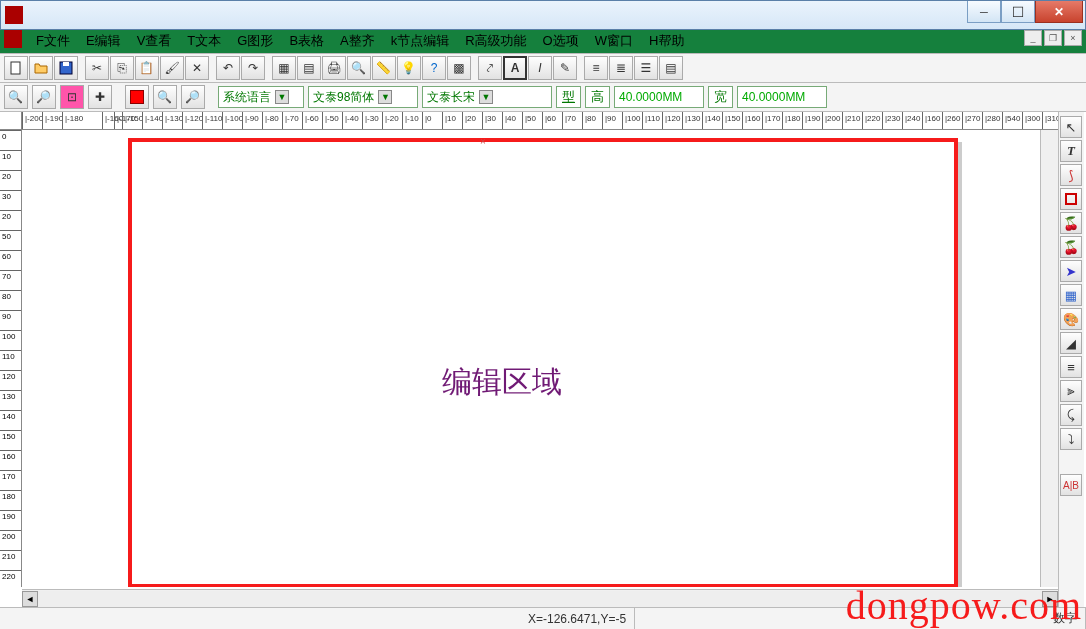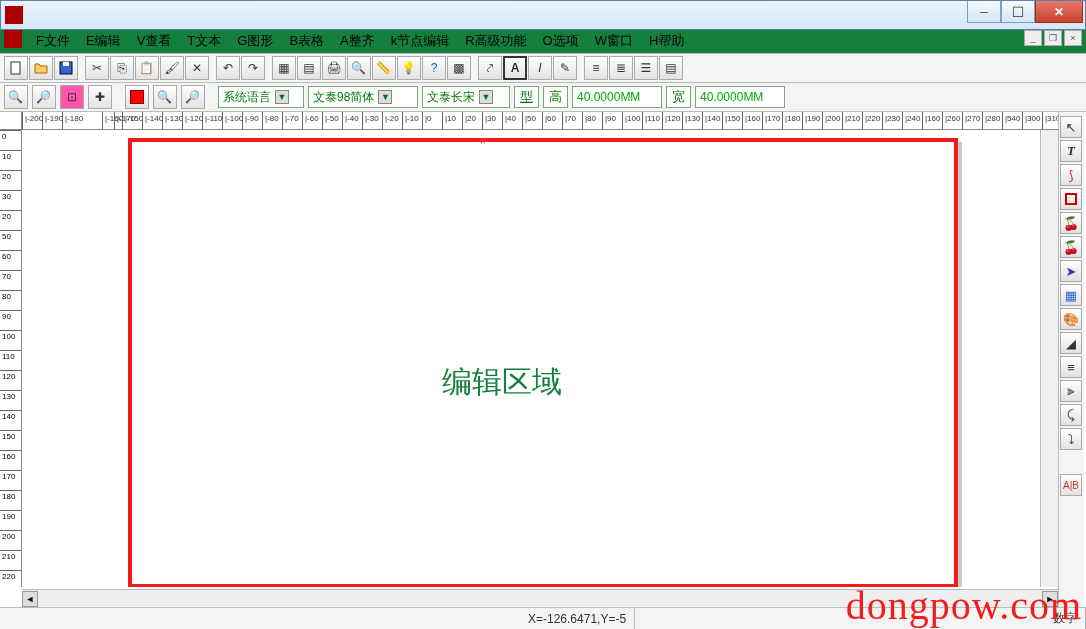--- a/index.html
+++ b/index.html
@@ -42,21 +42,21 @@
 .ruler-h .ticks{position:relative;height:100%;}
 .ruler-h .t{position:absolute;top:0;height:100%;border-left:1px solid #666;}
 .ruler-h .t span{position:absolute;top:2px;left:2px;font-size:8px;}
 .ruler-v { position: absolute; left: 0; top: 18px; bottom: 20px; width: 22px; background: #fff; border-right: 1px solid #888; overflow:hidden; font-size:8px;}
 .ruler-v .t{position:absolute;left:0;width:100%;border-top:1px solid #666;}
 .ruler-v .t span{position:absolute;left:2px;top:1px;font-size:8px;}
 
 .canvas-holder { position: absolute; left: 22px; top: 18px; right: 28px; bottom: 20px; background: #fff; overflow: hidden; }
 .page-shadow { position: absolute; left: 110px; top: 12px; width: 830px; height: 450px; background: #ccc; }
 .canvas-area { position: absolute; left: 106px; top: 8px; width: 830px; height: 450px; background: #fff; border: 4px solid #f61b1b; }
-.canvas-text { position: absolute; left: 310px; top: 220px; color: #15803d; font-size: 30px; font-family: SimSun, serif; }
+.canvas-text { position: absolute; left: 310px; top: 220px; color: #701a75; font-size: 30px; font-family: SimSun, serif; }
 .crosshair { position: absolute; left: 458px; top: 6px; color: #c44; font-size: 10px; }
 .vline { position: absolute; left: 462px; top: 8px; bottom: 0; width: 1px; background: #444; }
 
 .vtoolbar { position: absolute; right: 2px; top: 0; bottom: 0; width: 26px; background: #f4f4f4; border-left: 1px solid #bbb; display: flex; flex-direction: column; gap: 2px; padding: 4px 1px; }
 .vtoolbar .tbtn { width: 22px; height: 22px; font-size: 13px; }
 
 .scrollbar-h { position: absolute; left: 22px; right: 28px; bottom: 0; height: 18px; background: #f0f0f0; border-top: 1px solid #bbb; display:flex; align-items:center;}
 .scrollbar-h .sbtn{width:16px;height:16px;border:1px solid #999;background:#ddd;font-size:9px;text-align:center;line-height:14px;}
 .scrollbar-h .track{flex:1;height:16px;background:#eee;position:relative;}
 .scrollbar-v { position: absolute; right: 28px; top: 18px; bottom: 20px; width: 18px; background: #f0f0f0; border-left: 1px solid #bbb;}
@@ -162,21 +162,21 @@
     <div class="tbtn">🔎</div>
     <div class="tbtn sep"></div>
     <div class="sel" style="width:86px;">
         <span>系统语言</span>
         <div class="dd"></div>
       </div>
     <div class="sel" style="width:110px;">
         <span>文泰98简体</span>
         <div class="dd"></div>
       </div>
-    <div class="sel" style="width:88px;">
+    <div class="sel" style="width:130px;">
         <span>文泰长宋</span>
         <div class="dd"></div>
       </div>
     <div class="lblbox" style="text-decoration:underline;">型</div>
     <div class="lblbox">高</div>
     <div class="numbox">
         <span>40.0000MM</span>
         <div class="dd" style="margin-left:auto"></div>
       </div>
     <div class="lblbox">宽</div>

